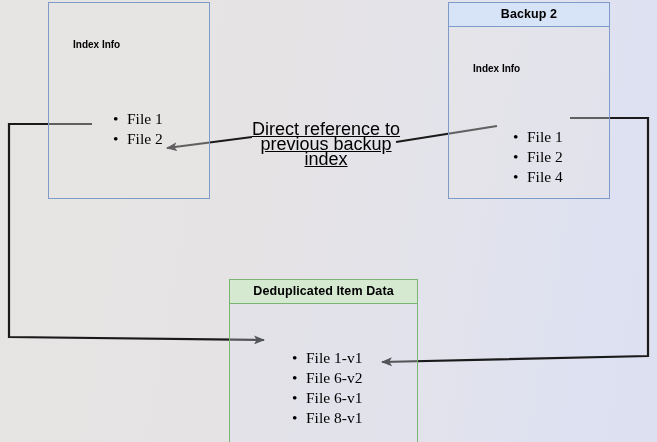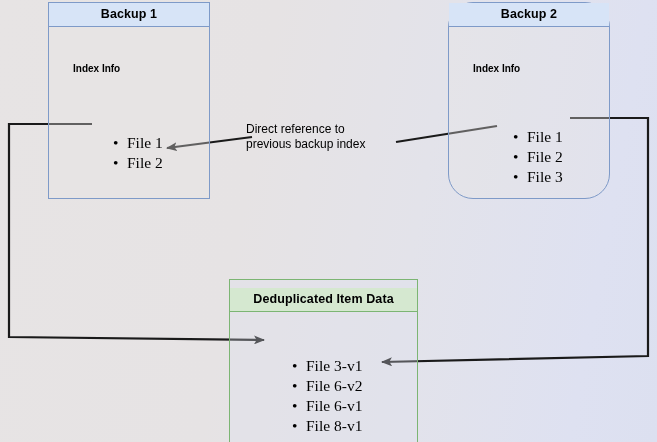--- a/index.html
+++ b/index.html
@@ -54,21 +54,20 @@
     position: relative;
     flex: 1 1 auto;
   }
   .node.green {
     border-color: #7cb573;
     background: rgba(222,225,240,0.30);
   }
   .node.green .hdr {
     background: #d5e8d0;
     border-bottom: 1.5px solid #7cb573;
-    margin-top: 8px;
   }
   .index-label {
     position: absolute;
     font-size: 10px;
     color: #000;
     white-space: nowrap;
     font-weight: bold;
   }
   ul.items {
     list-style: none;
@@ -88,24 +87,26 @@
   ul.items li::before {
     content: "\2022";
     position: absolute;
     left: 2px;
     top: 0;
     font-size: 15.5px;
     line-height: 20px;
   }
   .edge-label {
     position: absolute;
-    font-size: 12px;
+    font-size: 18px;
     line-height: 15px;
     color: #000;
+    text-align: center;
     white-space: pre-line;
+    text-decoration: underline;
   }
 </style>
 </head>
 <body>
 
 <div id="canvas">
 
   <svg class="svg-layer" viewBox="0 0 657 442" width="657" height="442">
     <defs>
       <marker id="ah" markerWidth="11" markerHeight="9" refX="10" refY="4.5" orient="auto" markerUnits="userSpaceOnUse">
@@ -124,47 +125,46 @@
     <g>
       <path d="M497,126 L396,142" fill="none" stroke="#1a1a1a" stroke-width="2.2"></path>
     </g>
 
     <g>
       <path d="M252,137 L167,148" fill="none" stroke="#1a1a1a" stroke-width="2.2" marker-end="url(#ah)"></path>
     </g>
   </svg>
 
   <div class="node blue" style="left:48px; top:2px; width:162px; height:197px;">
-    <div class="hdr">Backup 1</div>
     <div class="body">
       <div class="index-label" style="left:24px; top:36px;">Index Info</div>
       <ul class="items" style="left:46px; top:90px;">
         <li>File 1</li>
         <li>File 2</li>
       </ul>
     </div>
   </div>
 
-  <div class="node blue" style="left:448px; top:2px; width:162px; height:197px;border-radius:25px;">
+  <div class="node blue" style="left:448px; top:2px; width:162px; height:197px;">
     <div class="hdr">Backup 2</div>
     <div class="body">
       <div class="index-label" style="left:24px; top:36px;">Index Info</div>
       <ul class="items" style="left:46px; top:84px;">
         <li>File 1</li>
         <li>File 2</li>
-        <li>File 3</li>
+        <li>File 4</li>
       </ul>
     </div>
   </div>
 
   <div class="node green" style="left:229px; top:279px; width:189px; height:166px;">
     <div class="hdr">Deduplicated Item Data</div>
     <div class="body">
       <ul class="items" style="left:44px; top:28px;">
-        <li>File 3-v1</li>
+        <li>File 1-v1</li>
         <li>File 6-v2</li>
         <li>File 6-v1</li>
         <li>File 8-v1</li>
       </ul>
     </div>
   </div>
 
   <div class="edge-label" style="left:246px; top:122px; width:160px;">Direct reference to
 previous backup index</div>
 

